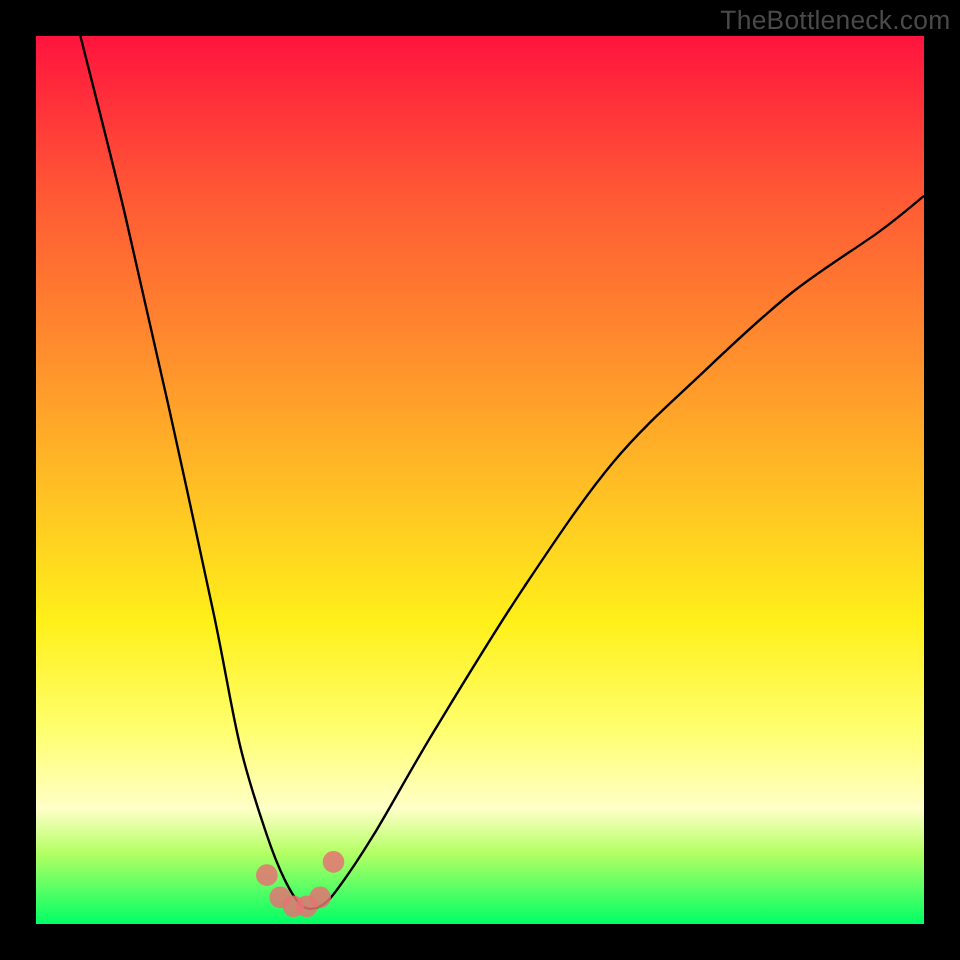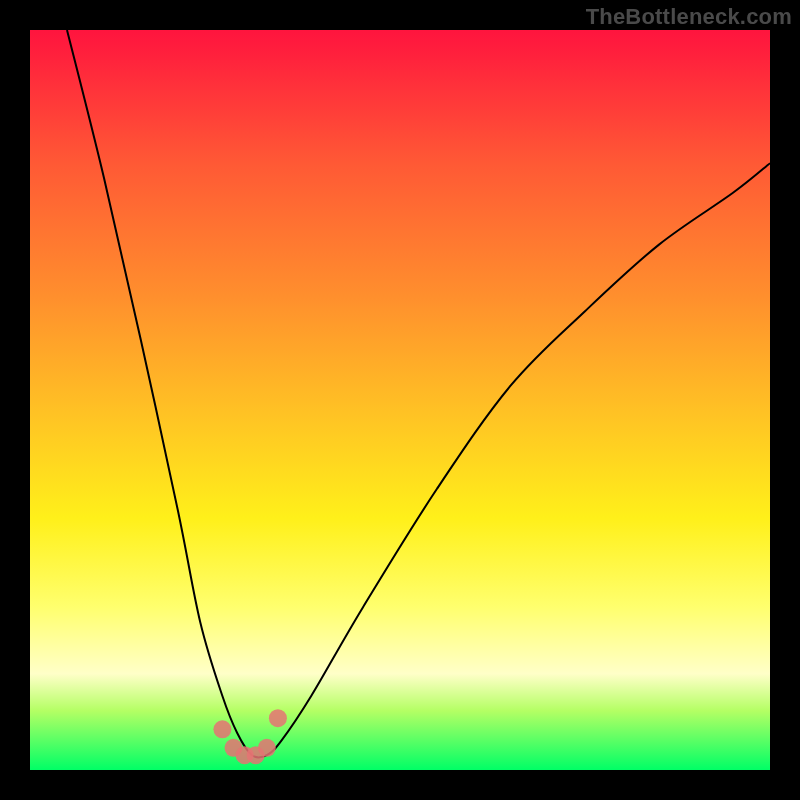--- a/index.html
+++ b/index.html
@@ -29,21 +29,21 @@
       #b4ff64 92%,
       #00ff66 100%
     );
   }
   .watermark {
     position: absolute;
     top: 4px;
     right: 8px;
     color: #4a4a4a;
     font-size: 22px;
-    font-weight: 700;
+    font-weight: 400;
     letter-spacing: 0.2px;
     z-index: 5;
   }
   svg.curve {
     position: absolute;
     left: 0;
     top: 0;
     width: 800px;
     height: 800px;
     z-index: 3;

